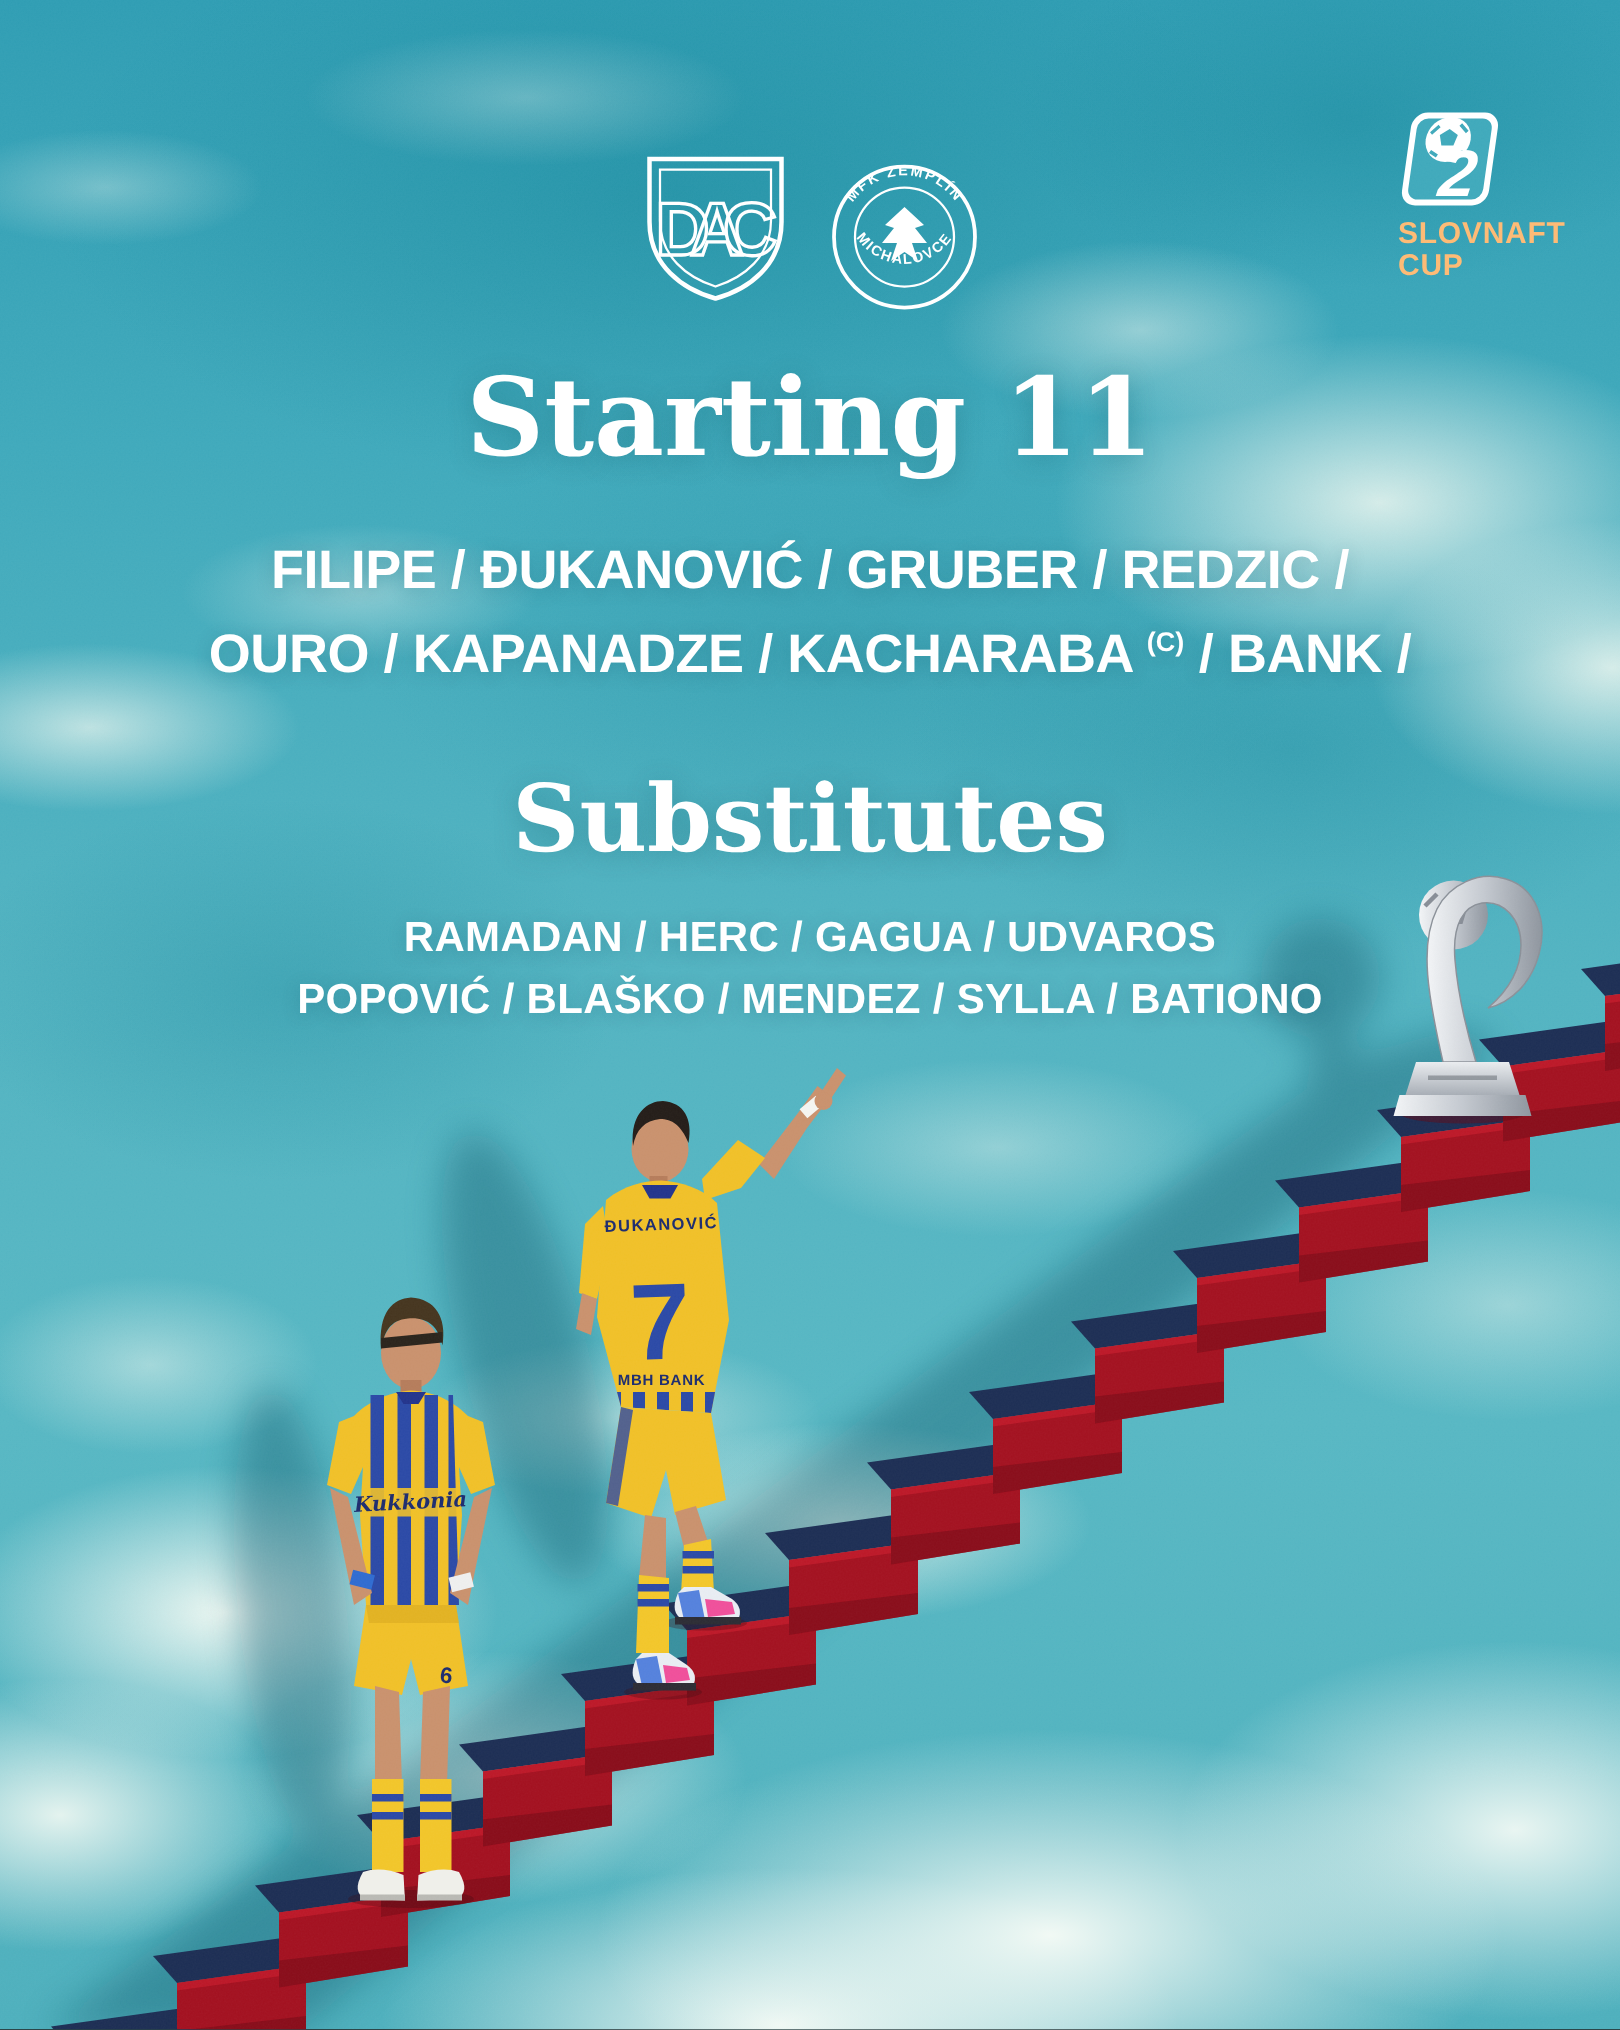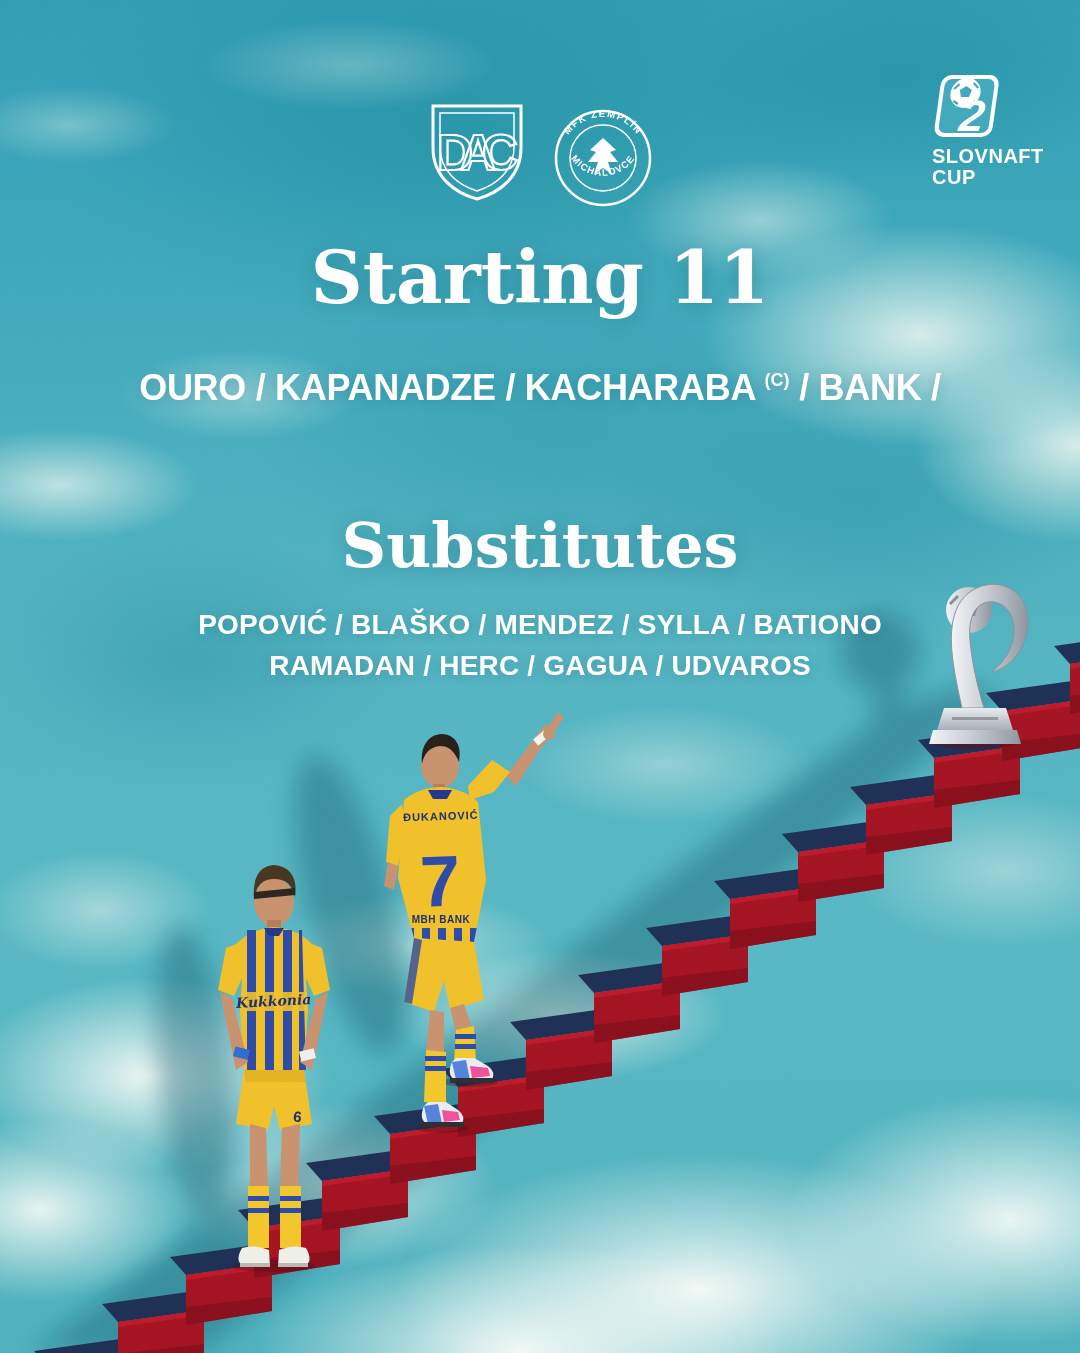--- a/index.html
+++ b/index.html
@@ -49,21 +49,21 @@
   .title-starting{top:238px;font-size:72px;line-height:1.1;letter-spacing:0px;}
   .title-subs{top:512px;font-size:62px;line-height:1.1;}
   .names{
     font-weight:700;color:#fff;text-shadow:0 2px 12px rgba(0,70,85,.22);
     letter-spacing:-0.3px;
   }
   .starting-lines{top:356px;font-size:36px;line-height:48px;}
   .subs-lines{top:604px;font-size:28px;line-height:41px;letter-spacing:0.2px;}
   .cap-mark{font-size:18px;vertical-align:14px;letter-spacing:0;}
   .cup-text{
-    position:absolute;left:932px;top:146px;color:#ffffff;font-weight:700;
+    position:absolute;left:932px;top:146px;color:#fdba74;font-weight:700;
     font-size:20px;line-height:21px;letter-spacing:0.5px;
   }
   .grain{position:absolute;inset:0;pointer-events:none;opacity:.55;}
 </style>
 </head>
 <body>
 
 <div class="poster">
 
   <div class="layer sky"></div>
@@ -260,28 +260,29 @@
   </svg>
 
   <div class="cup-text">
     <div>SLOVNAFT</div>
     <div>CUP</div>
   </div>
 
   <h1 class="txt serif-title title-starting">Starting 11</h1>
 
   <div class="txt names starting-lines">
+    <p class="txt" style="position:static">FILIPE / ĐUKANOVIĆ / GRUBER / REDZIC /</p>
     <p class="txt" style="position:static"><span>OURO / KAPANADZE / KACHARABA </span><span class="cap-mark">(C)</span><span> / BANK /</span></p>
   </div>
 
   <h2 class="txt serif-title title-subs">Substitutes</h2>
 
   <div class="txt names subs-lines">
+    <p class="txt" style="position:static">RAMADAN / HERC / GAGUA / UDVAROS</p>
     <p class="txt" style="position:static">POPOVIĆ / BLAŠKO / MENDEZ / SYLLA / BATIONO</p>
-    <p class="txt" style="position:static">RAMADAN / HERC / GAGUA / UDVAROS</p>
   </div>
 
   <svg class="grain" width="1080" height="1353">
     <filter id="noise">
       <feTurbulence type="fractalNoise" baseFrequency="0.9" numOctaves="2"></feTurbulence>
       <feColorMatrix type="matrix" values="0 0 0 0 1  0 0 0 0 1  0 0 0 0 1  0 0 0 0.06 0"></feColorMatrix>
     </filter>
     <rect width="100%" height="100%" filter="url(#noise)"></rect>
   </svg>
 

